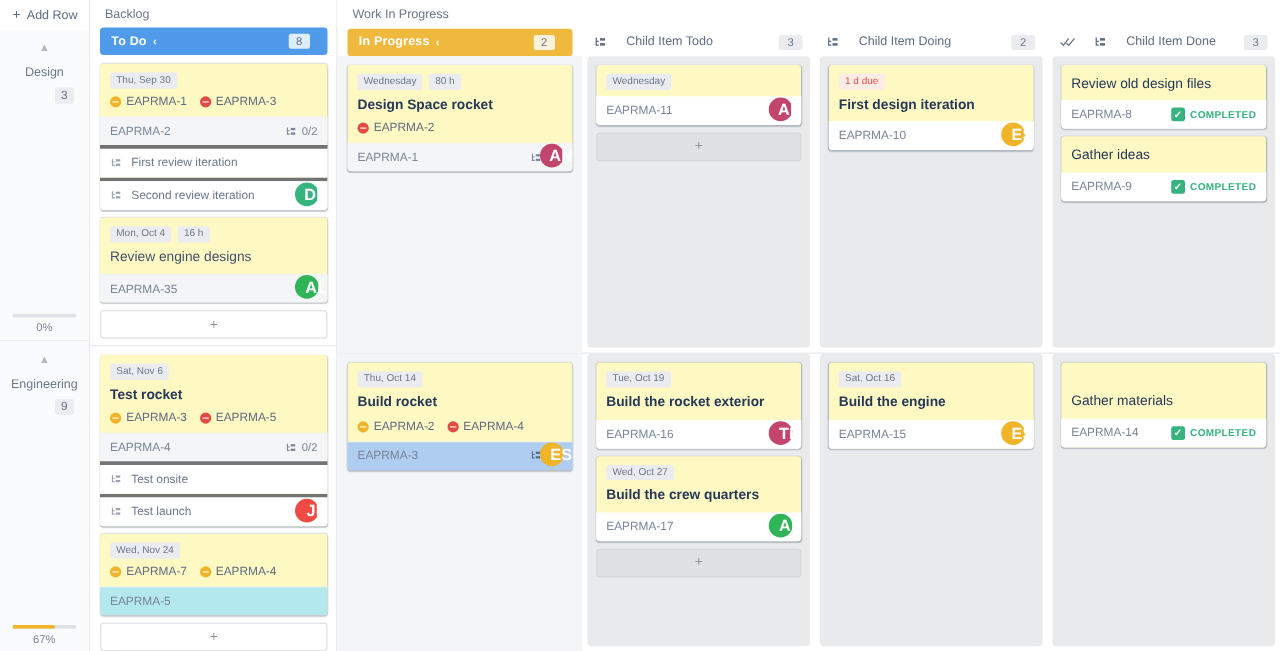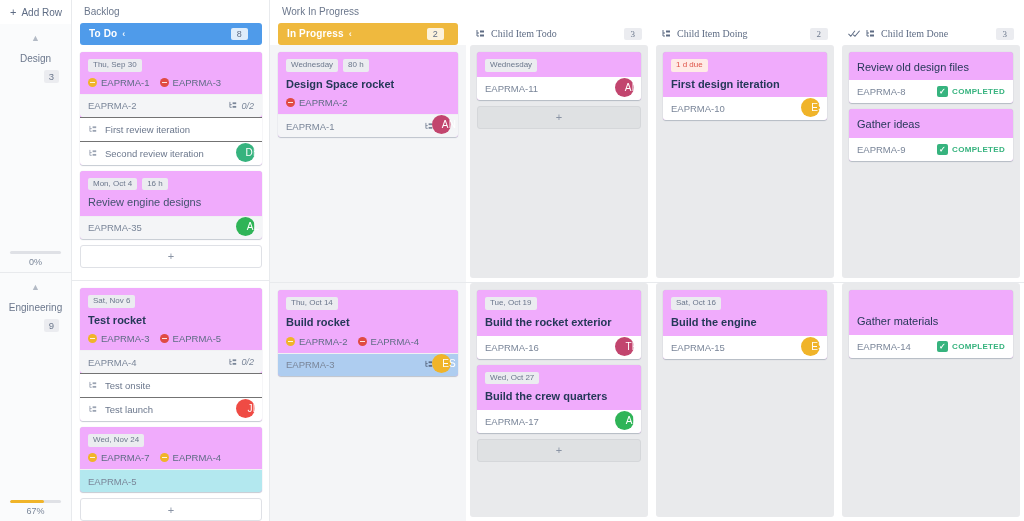--- a/index.html
+++ b/index.html
@@ -45,68 +45,68 @@
   .col.child{ flex:1; }
 
   .col-head{ height:22px; border-radius:3px; display:flex; align-items:center;
              padding:0 4px 0 9px; font-size:10px; font-weight:bold; letter-spacing:.15px; }
   .col-head.todo{ background:#4f9bea; color:#fff; }
   .col-head.inprog{ background:#efb93e; color:#fff; }
   .col-head .chev{ margin-left:5px; font-size:9px; opacity:.9; }
   .col-head .cnt{ margin-left:auto; background:rgba(255,255,255,.82); color:#5e6c84;
                   border-radius:2px; font-size:9px; font-weight:normal; padding:1px 6px; margin-right:10px;}
 
-  .child-head{ height:22px; display:flex; align-items:center; gap:5px; font-size:10px;
-               color:#5e6c84; padding:0 10px;font-family:Liberation Serif, serif; }
+  .child-head{ height:22px; display:flex; align-items:center; gap:15px; font-size:10px;
+               color:#5e6c84; padding:0 10px; }
   .child-head .cnt{ margin-left:auto; background:#ebecf0; color:#6b778c; border-radius:2px;
                     font-size:9px; padding:1px 7px; }
 
   
   .lane-body{ display:flex; }
   .lane-body.design{ height:249px; }
   .lane-body.eng{ height:248px; }
   .lane-sep{ border-bottom:1px solid #e8eaed; }
   .col-body{ display:flex; flex-direction:column; gap:6px; padding:7px 0 0; min-width:0; }
   .col-body.todo{ flex:0 0 198px; width:198px; padding:7px 8px 0; }
   .col-body.inprog{ flex:0 0 196px; width:196px; padding:7px 8px 0; }
   .col-body.child{ flex:1; background:#e9eaec; margin:0 4px 4px; border-radius:3px;
                    padding:7px 7px 0; }
 
   
-  .card{ background:#f0abfc; border-radius:3px; box-shadow:0 1px 1px rgba(9,30,66,.22),0 0 1px rgba(9,30,66,.18);
+  .card{ background:#fef9c3; border-radius:3px; box-shadow:0 1px 1px rgba(9,30,66,.22),0 0 1px rgba(9,30,66,.18);
          position:relative; }
   .card-pad{ padding:7px 8px 0; }
   .chips{ display:flex; gap:5px; margin-bottom:5px; }
   .chip{ font-size:8px; color:#6b778c; background:#ebecf0; border-radius:2px; padding:2px 5px; line-height:1.1; }
   .chip.due{ background:#ffebe6; color:#de5247; }
   .card-title{ font-size:11px; font-weight:bold; color:#253858; line-height:1.3; padding:0 8px 6px; }
   .card-title.light{ font-weight:normal; color:#42526e; }
   .labels{ display:flex; gap:10px; padding:0 8px 6px; flex-wrap:wrap; }
   .label{ display:flex; align-items:center; gap:4px; font-size:9.5px; color:#5e6c84; }
   .dot{ width:9px; height:9px; border-radius:50%; display:inline-block; position:relative; }
   .dot:after{ content:""; position:absolute; left:2px; top:4px; width:5px; height:1px; background:rgba(255,255,255,.85); }
 
   .card-foot{ display:flex; align-items:center; padding:5px 8px; background:#f4f5f7;
               border-top:1px solid #f0f1f3; border-radius:0 0 3px 3px; min-height:23px; }
   .card-foot.plain{ background:#fff; border-top:none; }
   .card-foot.sel{ background:#b3e8ef; }
   .card-foot.selblue{ background:#aecdf0; }
   .key{ font-size:9.5px; color:#7a8699; }
-  .foot-right{ margin-left:auto; display:flex; align-items:center; gap:6px;font-style:italic; }
+  .foot-right{ margin-left:auto; display:flex; align-items:center; gap:6px; }
   .subcount{ display:flex; align-items:center; gap:3px; font-size:9px; color:#7a8699; }
-  .avatar{ width:19px; height:19px; border-radius:50%; color:#fff; font-size:10px; font-weight:normal;
+  .avatar{ width:19px; height:19px; border-radius:50%; color:#fff; font-size:13px; font-weight:bold;
            display:flex; align-items:center; justify-content:center; letter-spacing:.2px;padding-left:15px; }
   .avatar.float{ position:absolute; right:7px; bottom:3px; }
   .status{ margin-left:auto; display:flex; align-items:center; gap:4px; font-size:8px;
            font-weight:bold; color:#36b37e; letter-spacing:.3px; }
   .status .box{ width:11px; height:11px; border-radius:2px; background:#36b37e; color:#fff;
                 font-size:8px; display:flex; align-items:center; justify-content:center; }
 
   .subrow{ display:flex; align-items:center; gap:7px; padding:6px 9px; font-size:9.5px;
-           color:#6b778c; background:#fff; border-top:1px solid #737373; }
+           color:#6b778c; background:#fff; border-top:3px solid #737373; }
   .subrow:last-child{ border-radius:0 0 3px 3px; }
 
   .add-card{ height:23px; border:1px solid #dfe1e6; border-radius:3px; background:#fff;
              display:flex; align-items:center; justify-content:center; font-size:11px; color:#8993a4; }
   .add-card.gray{ background:#dfe1e3; border-color:#d5d7da; }
 
   .ico{ display:inline-flex; align-items:center; }
   svg{ display:block; }
 </style>
 </head>

